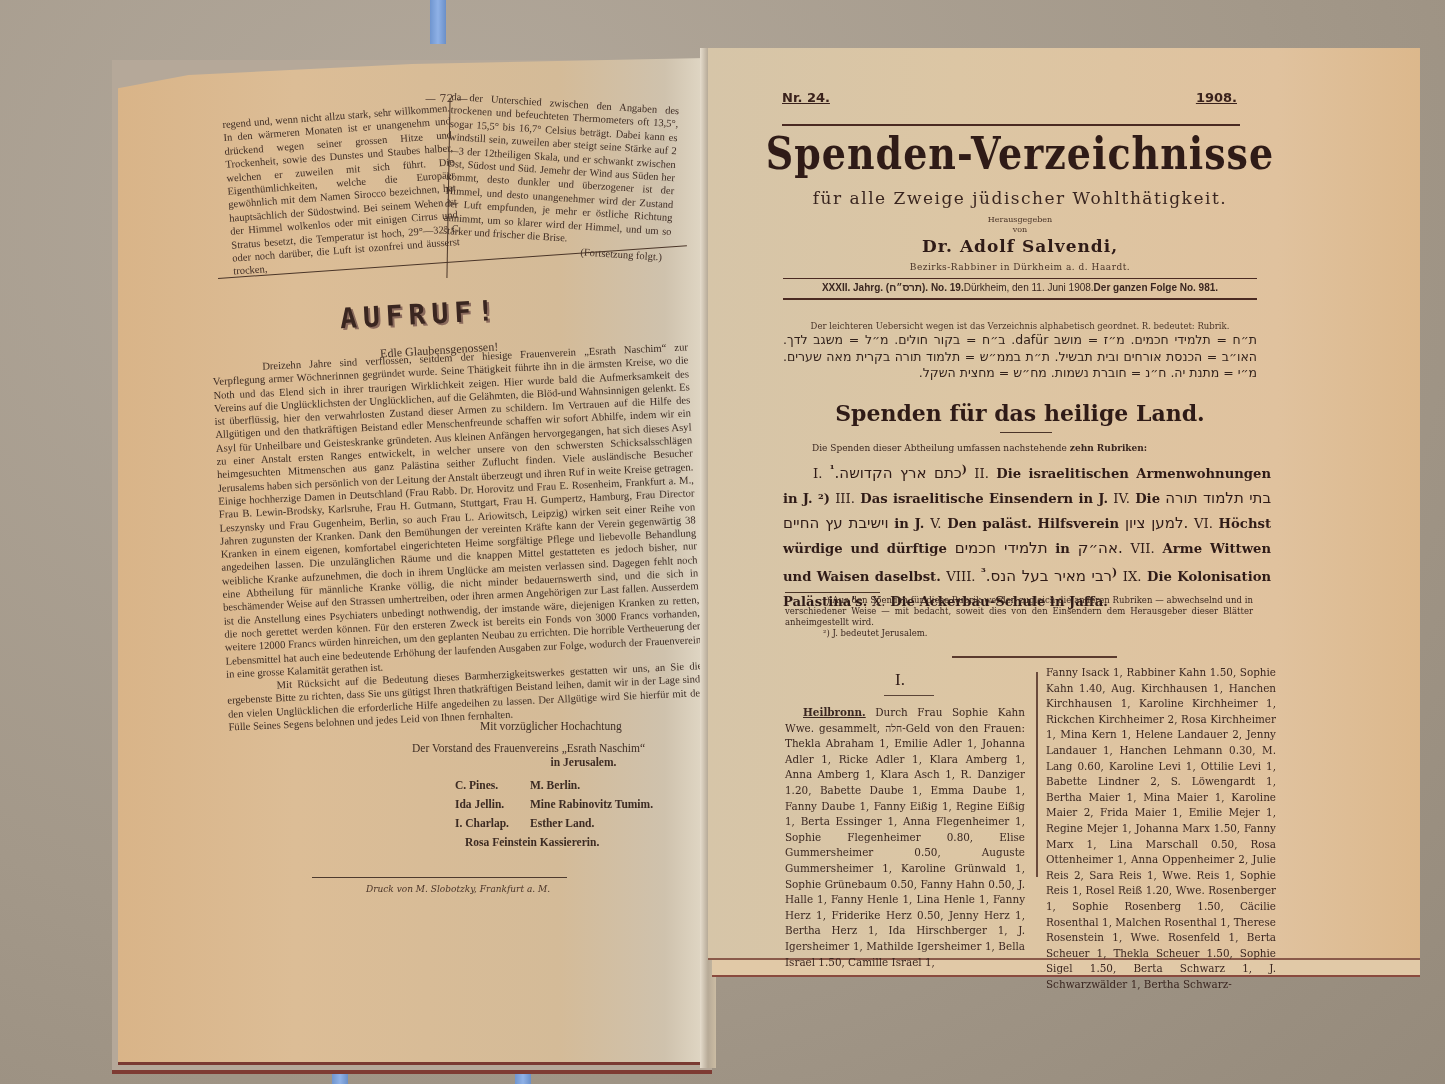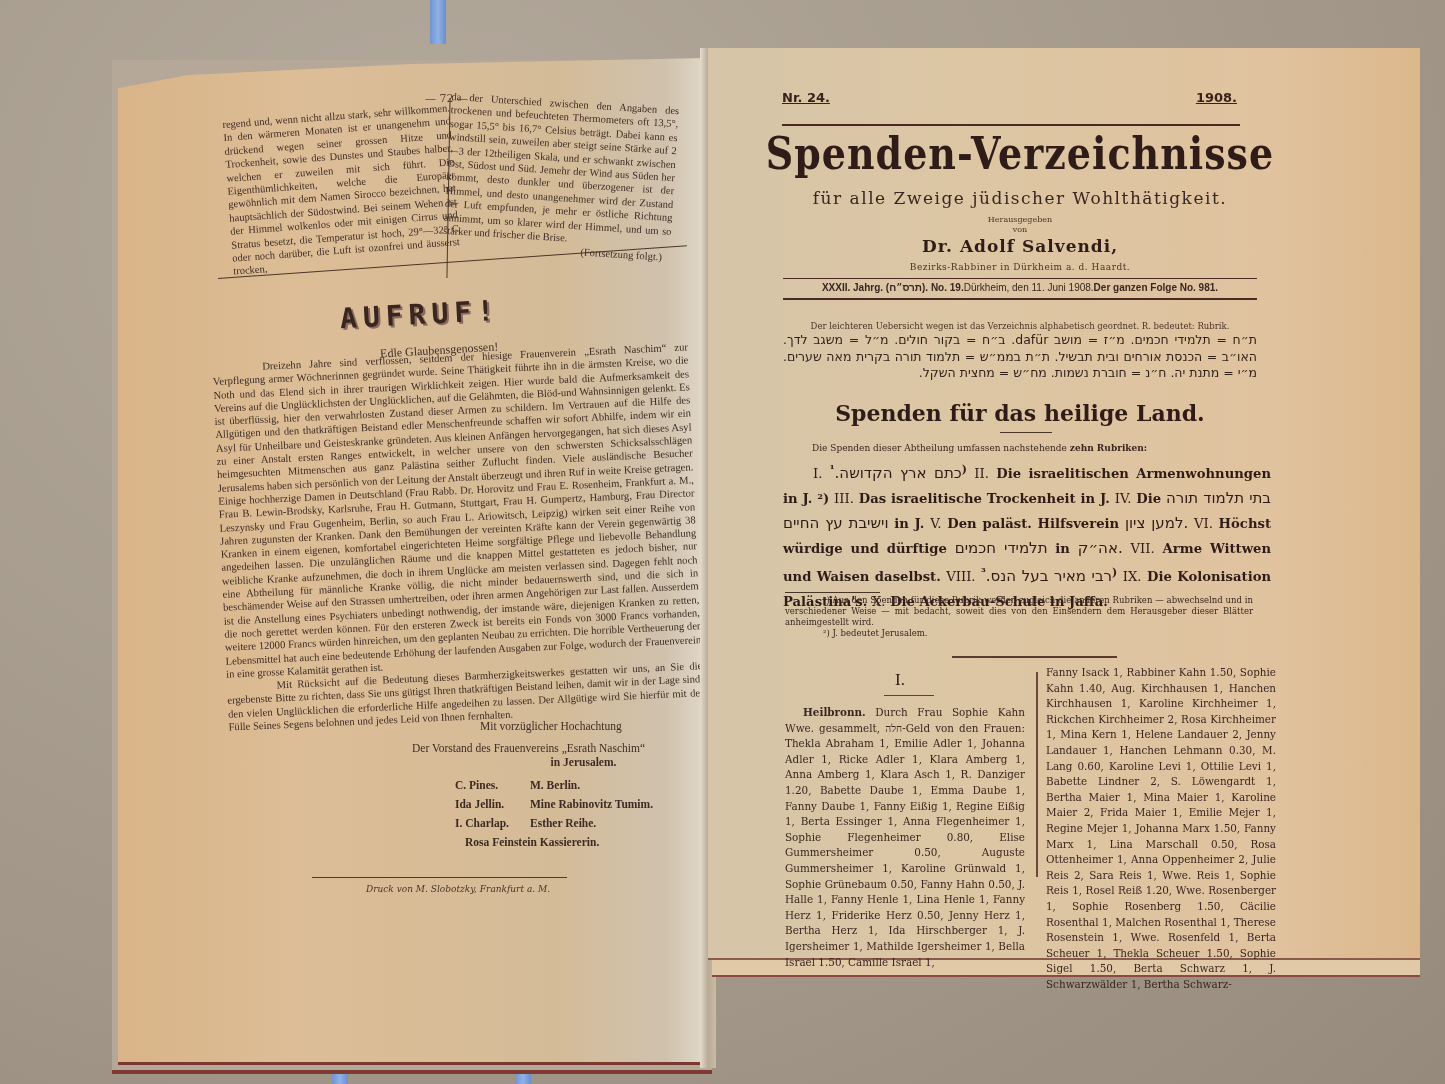--- a/index.html
+++ b/index.html
@@ -92,21 +92,21 @@
   .rubrics .num { font-weight: normal; }
   .rubrics .first { padding-left: 30px; }
   .fn-rule-top { position: absolute; left: 785px; top: 592px; width: 95px; height: 1px; background: #4a3428; }
   .footnotes { position: absolute; left: 785px; top: 595px; width: 468px; font-size: 8.5px; line-height: 11px; text-align: justify; color: #3a2620; }
   .footnotes p { margin: 0; text-indent: 38px; }
   .fn-rule-bottom { position: absolute; left: 952px; top: 656px; width: 165px; height: 2px; background: #5a3a2e; }
   .sec-num { position: absolute; left: 895px; top: 670px; font-family: "Liberation Serif", serif; font-size: 17px; color: #2f1b17; }
   .sec-num-rule { position: absolute; left: 884px; top: 695px; width: 50px; height: 1px; background: #5a4438; }
   .list-col { position: absolute; font-family: "DejaVu Serif", serif; font-size: 10.4px; line-height: 15.6px; text-align: justify; color: #3a2620; }
   .list-left { left: 785px; top: 705px; width: 240px; }
-  .list-left .place { font-weight: bold; }
+  .list-left .place { font-weight: bold; text-decoration: underline; }
   .list-left p { margin: 0; text-indent: 18px; }
   .list-right { left: 1046px; top: 665px; width: 230px; }
   .list-sep { position: absolute; left: 1036px; top: 672px; width: 2px; height: 205px; background: #6a4a3c; }
 </style>
 </head>
 <body>
 
 <div class="ribbon" style="left:430px; top:0; height:44px;"></div>
 <div class="ribbon" style="left:332px; top:1010px; height:74px;"></div>
 <div class="ribbon" style="left:515px; top:1010px; height:74px;"></div>
@@ -137,21 +137,21 @@
   <div class="row">
     <span class="n1">C. Pines.</span>
     <span>M. Berlin.</span>
   </div>
   <div class="row">
     <span class="n1">Ida Jellin.</span>
     <span>Mine Rabinovitz Tumim.</span>
   </div>
   <div class="row">
     <span class="n1">I. Charlap.</span>
-    <span>Esther Reihe.</span>
+    <span>Esther Land.</span>
   </div>
   <div class="row treasurer">Rosa Feinstein Kassiererin.</div>
 </div>
 <div class="printer-rule"></div>
 <div class="printer">Druck von M. Slobotzky, Frankfurt a. M.</div>
 
 <div class="gutter"></div>
 <div class="right-stack"></div>
 <div class="page page-right"></div>
 
@@ -184,21 +184,21 @@
 <div class="rubrics-intro">
   <span>Die Spenden dieser Abtheilung umfassen nachstehende</span>
   <b>zehn Rubriken:</b>
 </div>
 <div class="rubrics">
   <span class="first"></span><span class="num">I.</span>
   <span class="heb">כתם ארץ הקדושה.</span><sup>¹)</sup>
   <span class="num">II.</span>
   <span>Die israelitischen Armenwohnungen in J. ²)</span>
   <span class="num">III.</span>
-  <span>Das israelitische Trockenheit in J.</span>
+  <span>Das israelitische Einsendern in J.</span>
   <span class="num">IV.</span>
   <span>Die</span>
   <span class="heb">בתי תלמוד תורה וישיבת עץ החיים</span>
   <span>in J.</span>
   <span class="num">V.</span>
   <span>Den paläst. Hilfsverein</span>
   <span class="heb">למען ציון.</span>
   <span class="num">VI.</span>
   <span>Höchst würdige und dürftige</span>
   <span class="heb">תלמידי חכמים</span>

